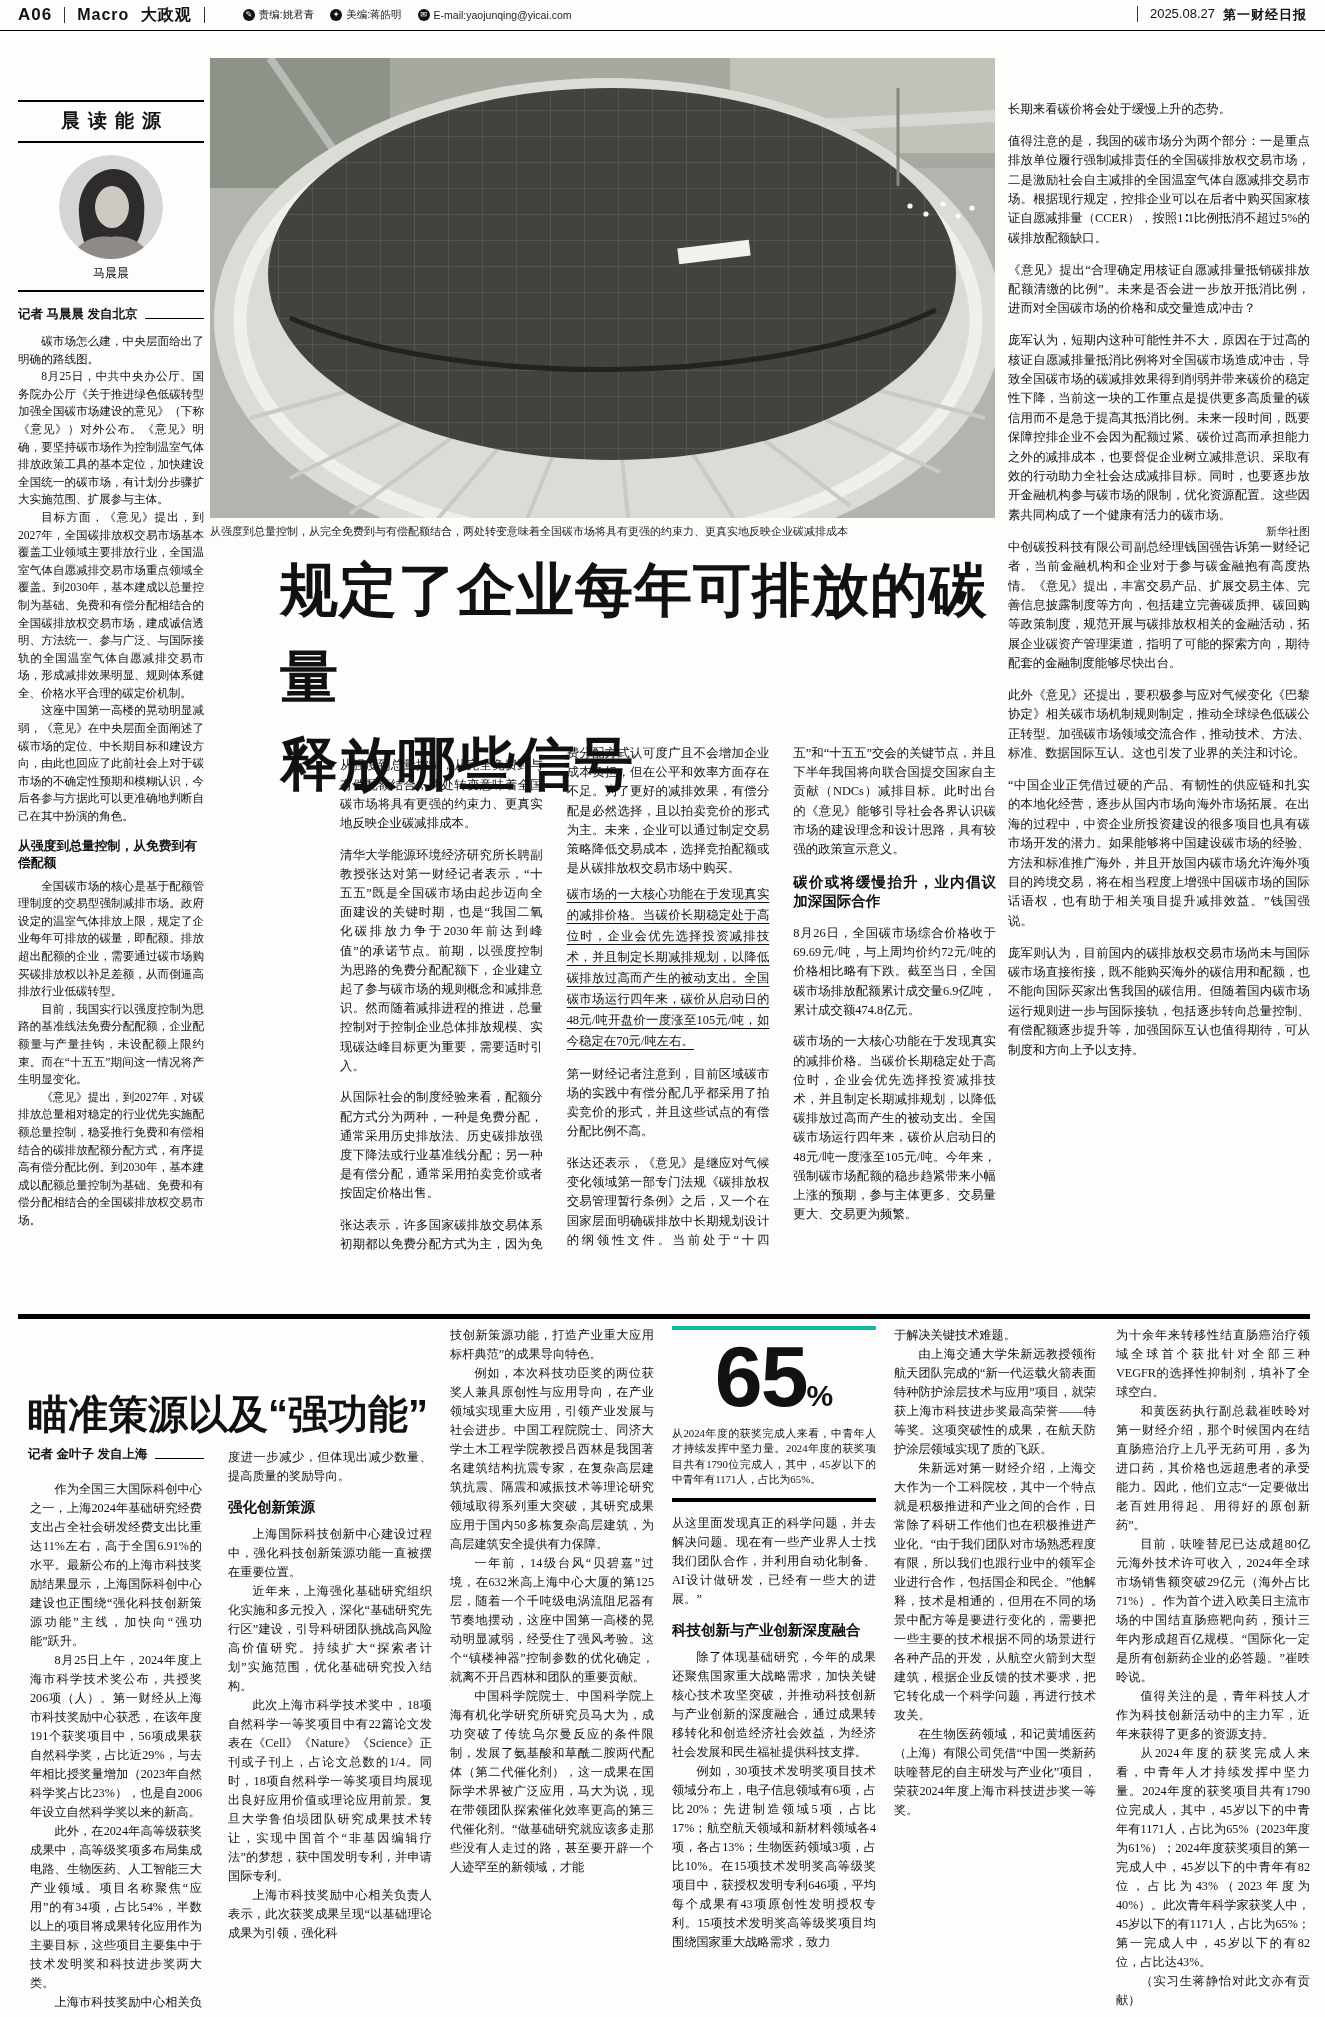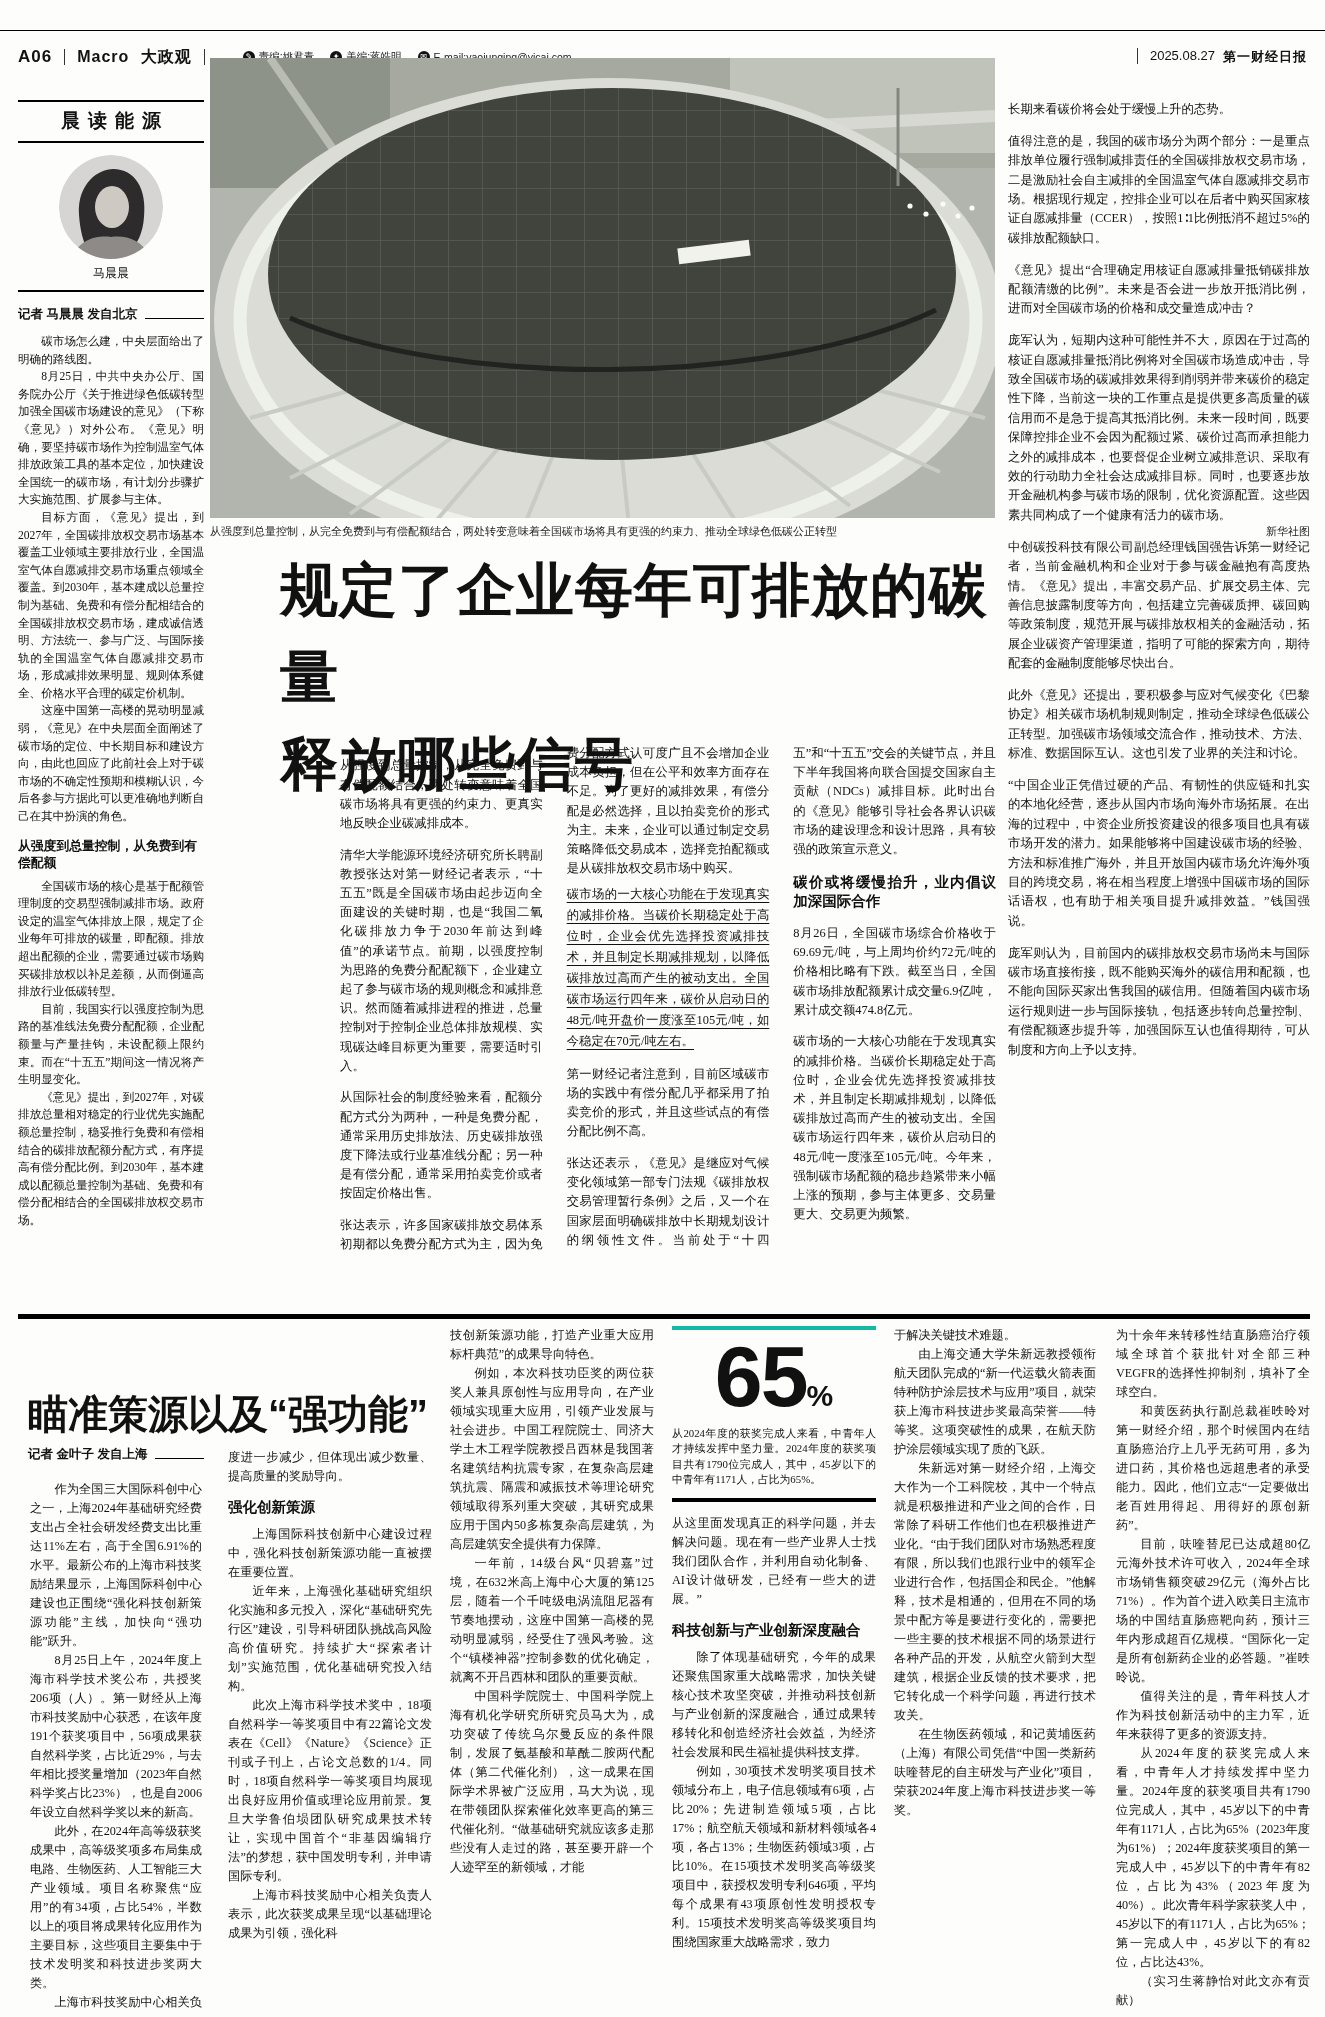--- a/index.html
+++ b/index.html
@@ -1,20 +1,20 @@
 <!DOCTYPE html>
 <html><head>
 <meta charset="utf-8">
 <style>
   html,body{margin:0;padding:0;background:#e8e8e8;}
   .page{position:relative;width:1325px;height:2017px;background:#fdfdfc;color:#111;
         font-family:"Liberation Serif", serif;overflow:hidden;margin:0 auto;}
   
   .topbar{position:absolute;left:0;top:0;width:1325px;height:30px;display:flex;align-items:center;
-          font-family:"Liberation Sans", sans-serif;font-size:11px;margin-top:42px;}
+          font-family:"Liberation Sans", sans-serif;font-size:11px;}
   .topbar .pg{font-size:17px;font-weight:bold;margin-left:18px;letter-spacing:1px;}
   .vr{width:1px;height:16px;background:#333;margin:0 12px;}
   .sec{font-size:16px;font-weight:bold;letter-spacing:1px;}
   .sec .cn{margin-left:6px;}
   .credits{display:flex;align-items:center;margin-left:26px;gap:16px;}
   .credit{display:flex;align-items:center;gap:4px;font-size:10.5px;color:#222;}
   .ic{display:inline-flex;align-items:center;justify-content:center;width:12px;height:12px;border-radius:50%;
       background:#111;color:#fff;font-size:8px;line-height:1;}
   .dateblk{margin-left:auto;display:flex;margin-right:18px;font-size:13px;}
   .dateblk b{margin-left:8px;letter-spacing:1px;}
@@ -173,21 +173,21 @@
         <circle cx="700" cy="148" r="2.6"></circle>
           <circle cx="716" cy="156" r="2.6"></circle>
           <circle cx="733" cy="146" r="2.6"></circle>
         <circle cx="748" cy="158" r="2.6"></circle>
           <circle cx="762" cy="150" r="2.6"></circle>
       </g>
       <line x1="688" y1="30" x2="688" y2="128" stroke="#838780" stroke-width="3"></line>
     </svg>
   </figure>
   <div class="caption">
-    <span>从强度到总量控制，从完全免费到与有偿配额结合，两处转变意味着全国碳市场将具有更强的约束力、推动全球绿色低碳公正转型</span>
+    <span>从强度到总量控制，从完全免费到与有偿配额结合，两处转变意味着全国碳市场将具有更强的约束力、更真实地反映企业碳减排成本</span>
     <span class="spacer"></span>
     <span class="credit-txt">新华社图</span>
   </div>
 
   <h1 class="headline" style="margin:0;">
     <span>规定了企业每年可排放的碳量</span><br>
     <span>释放哪些信号</span>
   </h1>
 
   <div class="main-body">

